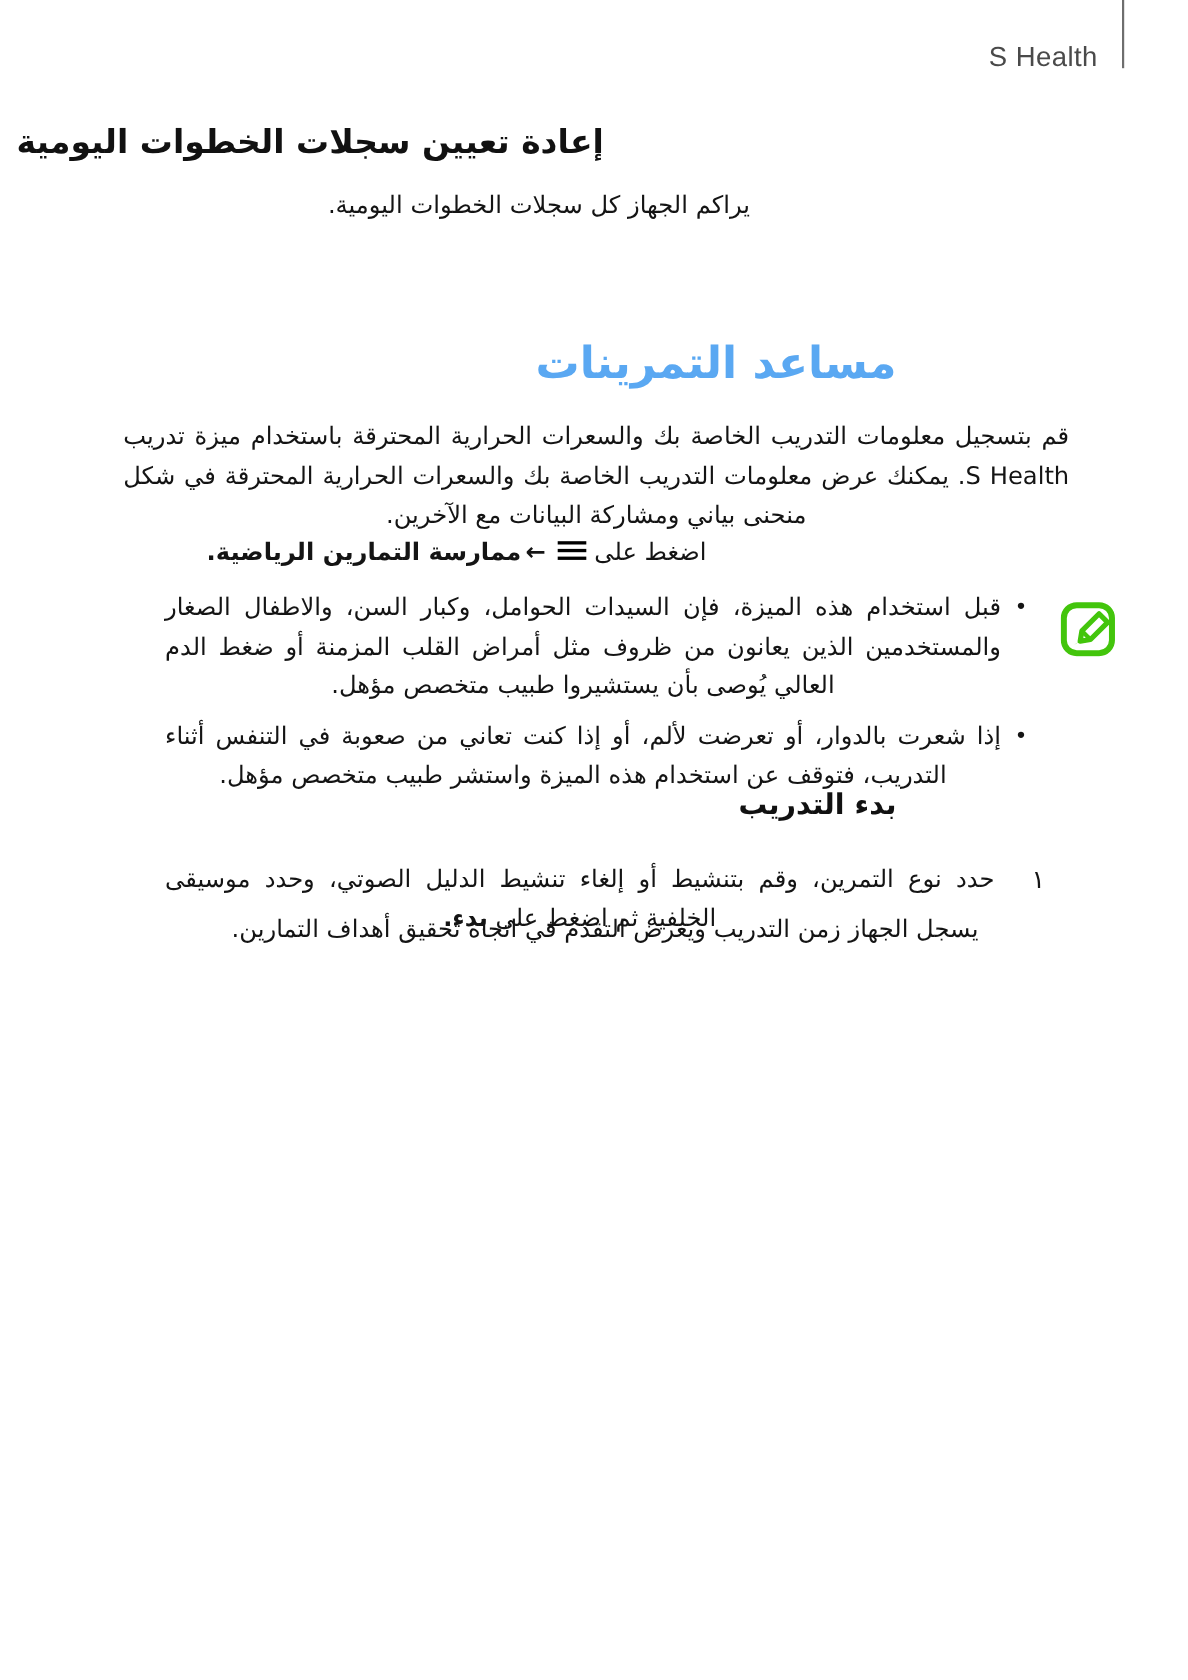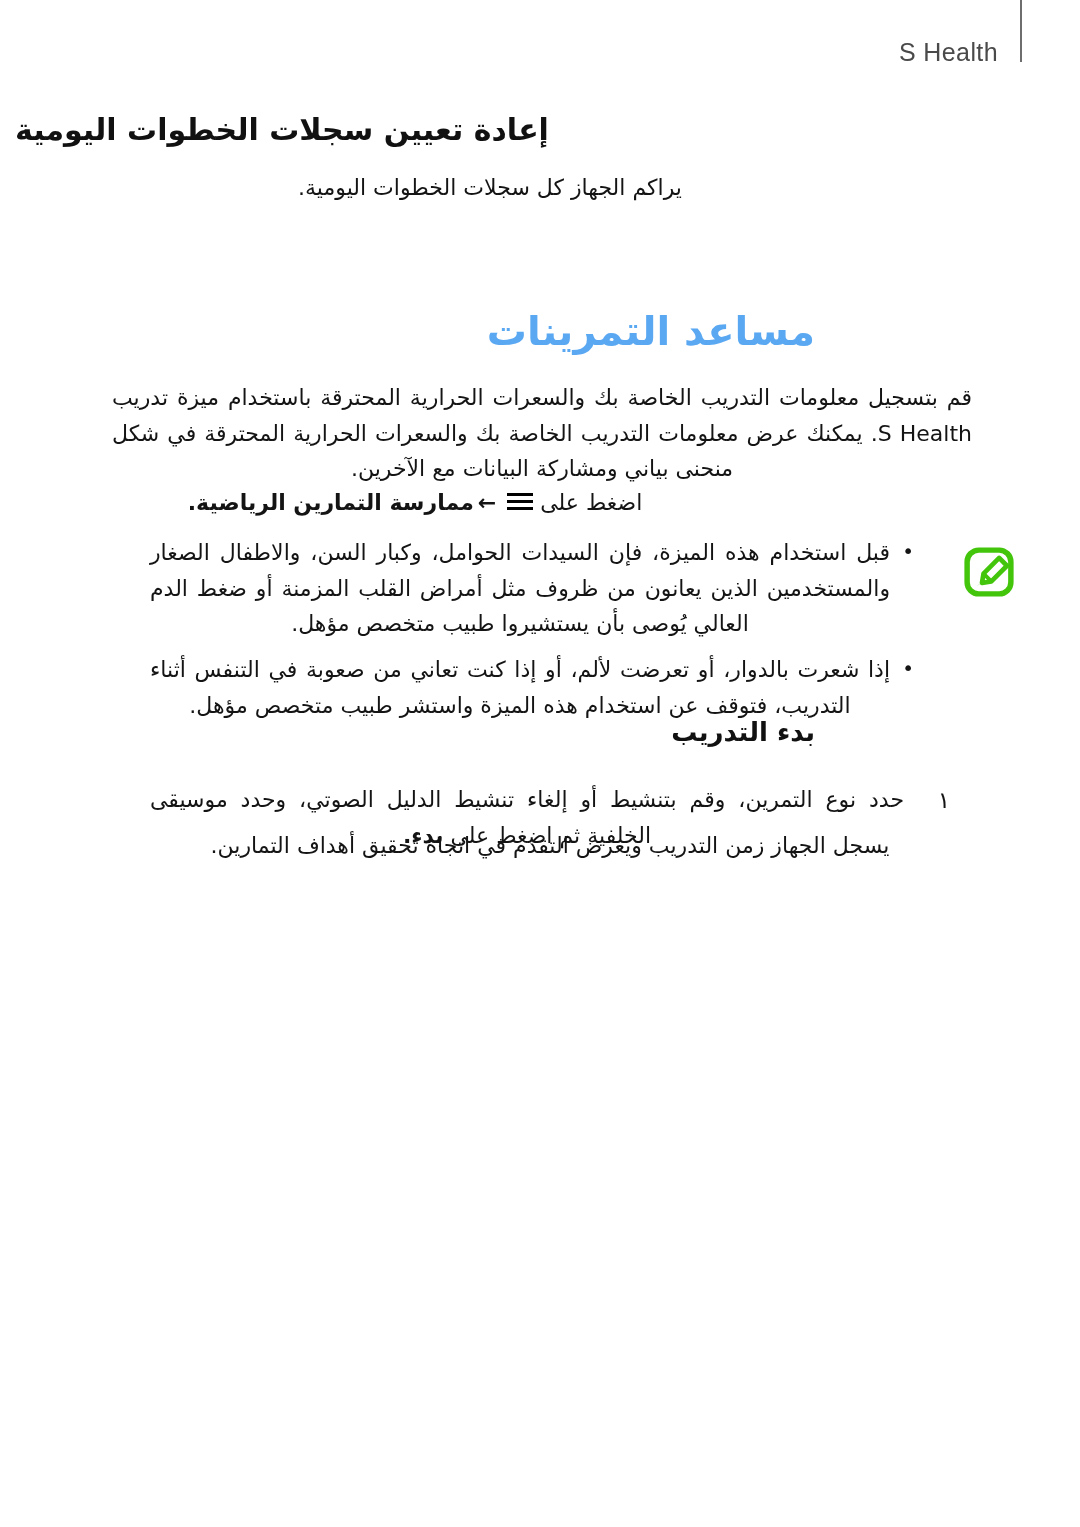--- a/index.html
+++ b/index.html
@@ -281,21 +281,21 @@
 
 
   <div class="h1-blue" style="top: 305px; color: #5aa8f2;">مساعد التمرينات</div>
 
   <div class="para justify" style="top: 380px; right: 108px; width: 860px;">قم بتسجيل معلومات التدريب الخاصة بك والسعرات الحرارية المحترقة باستخدام ميزة تدريب S Health. يمكنك عرض معلومات التدريب الخاصة بك والسعرات الحرارية المحترقة في شكل منحنى بياني ومشاركة البيانات مع الآخرين.</div>
 
   <div class="para" style="top: 485px; right: 265px; width: 800px; text-align: center;">
     <span>اضغط على</span><span class="icon-glyph hamburger-icon"><i></i><i></i><i></i></span><span class="arrow-glyph bold">←</span><span class="bold">ممارسة التمارين الرياضية.</span>
   </div>
 
-  <div class="note-block" style="top: 535px; gap: 20px;">
+  <div class="note-block" style="top: 535px;">
 
     <div class="note-icon-wrap">
       <svg class="note-icon" viewBox="0 0 64 64">
         <rect x="4" y="4" width="56" height="56" rx="15" ry="15" fill="none" stroke="#43c50c" stroke-width="7"></rect>
         <path d="M45 14 L25 34 L23 46 L35 44 L55 24 Z" fill="none" stroke="#43c50c" stroke-width="6" stroke-linejoin="round"></path>
         <path d="M25 34 L35 44" fill="none" stroke="#43c50c" stroke-width="5"></path>
         <path d="M16 50 Q24 44 34 46 L23 46 Z" fill="#43c50c"></path>
       </svg>
     </div>
 

